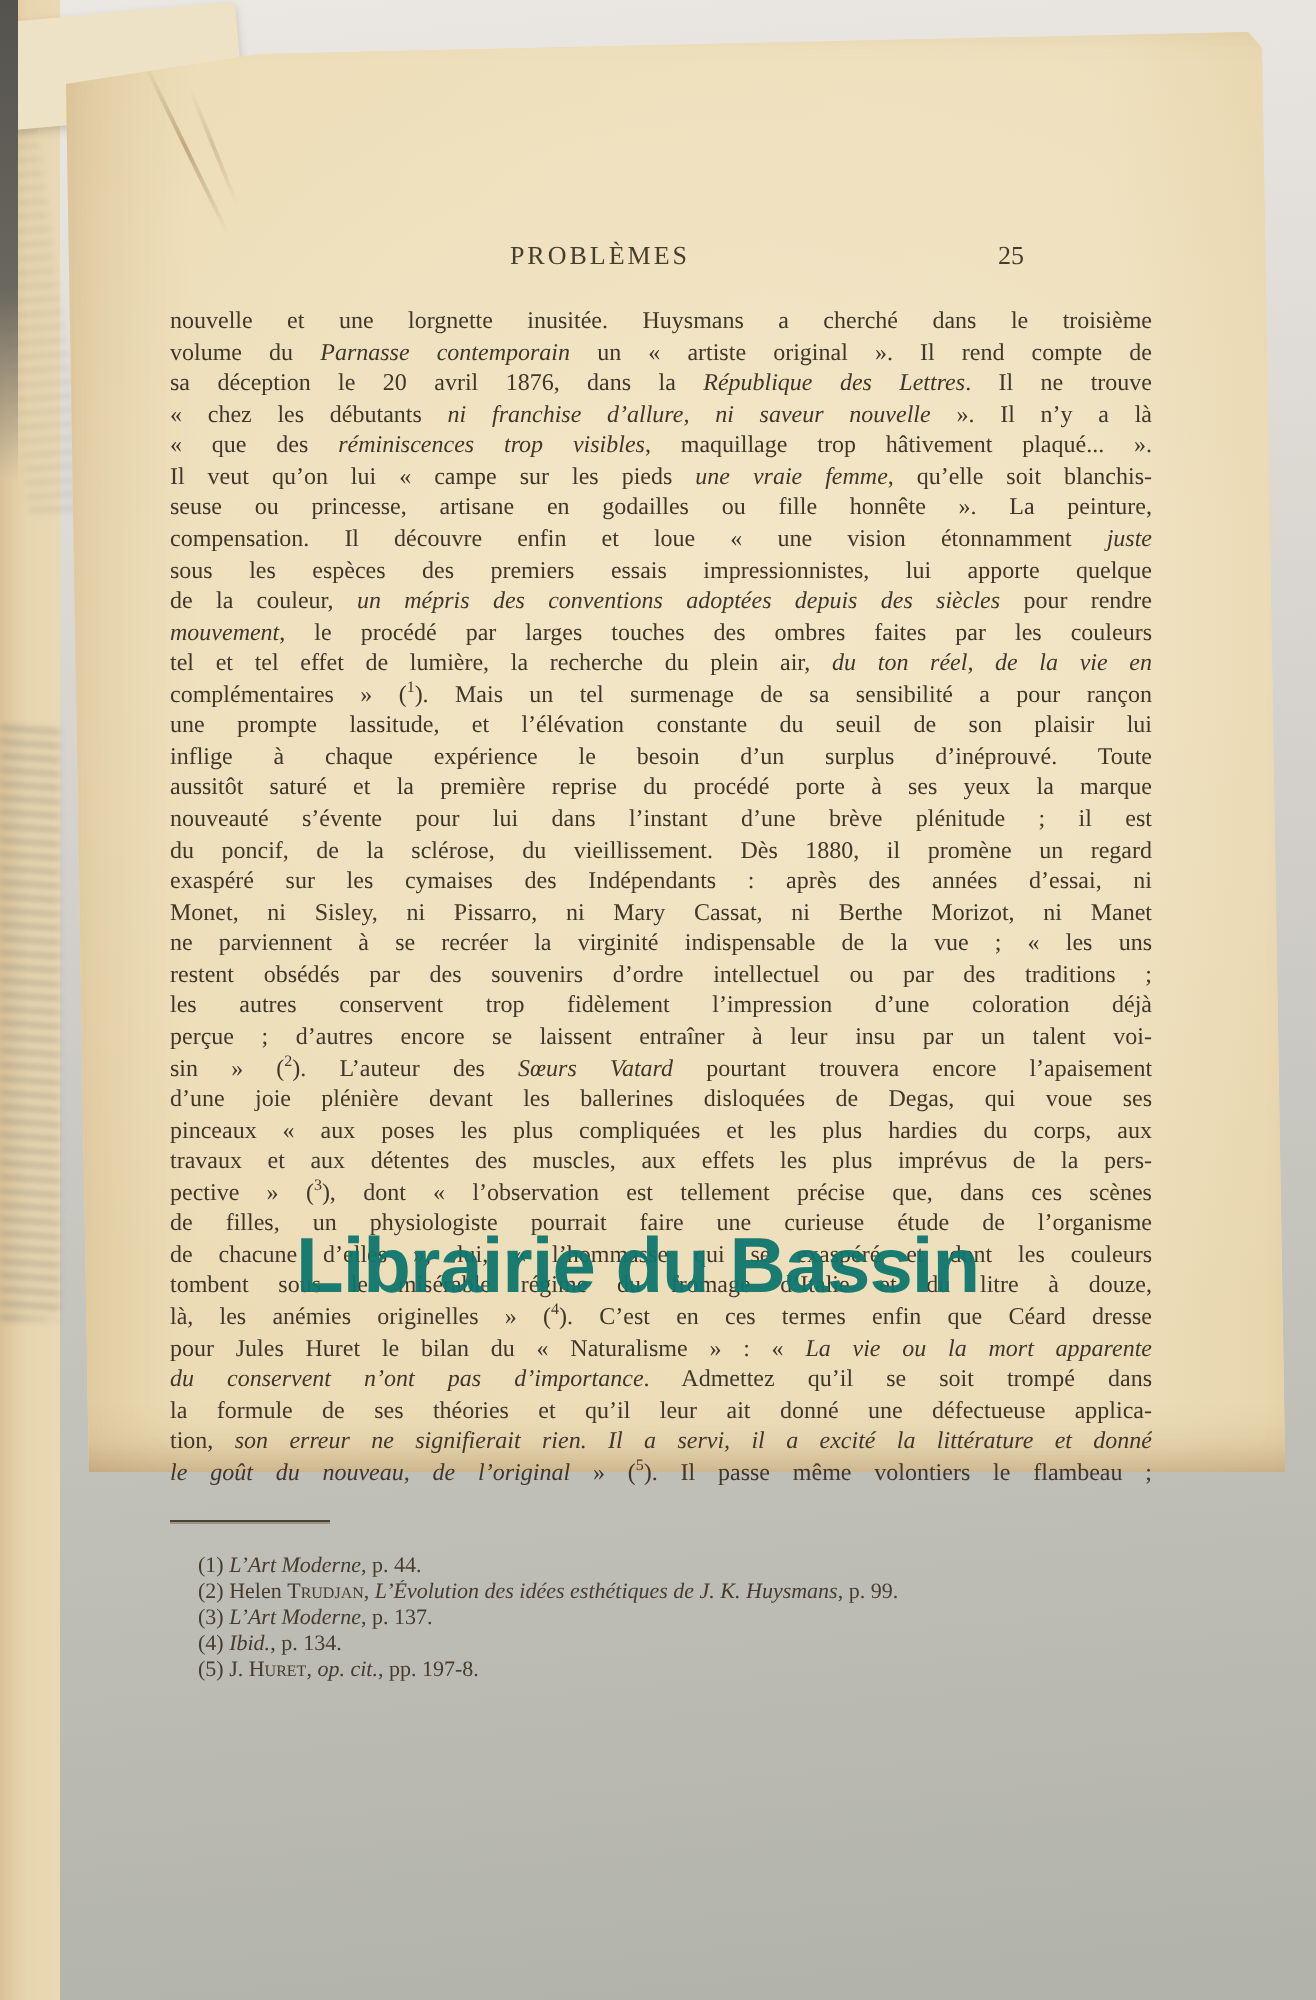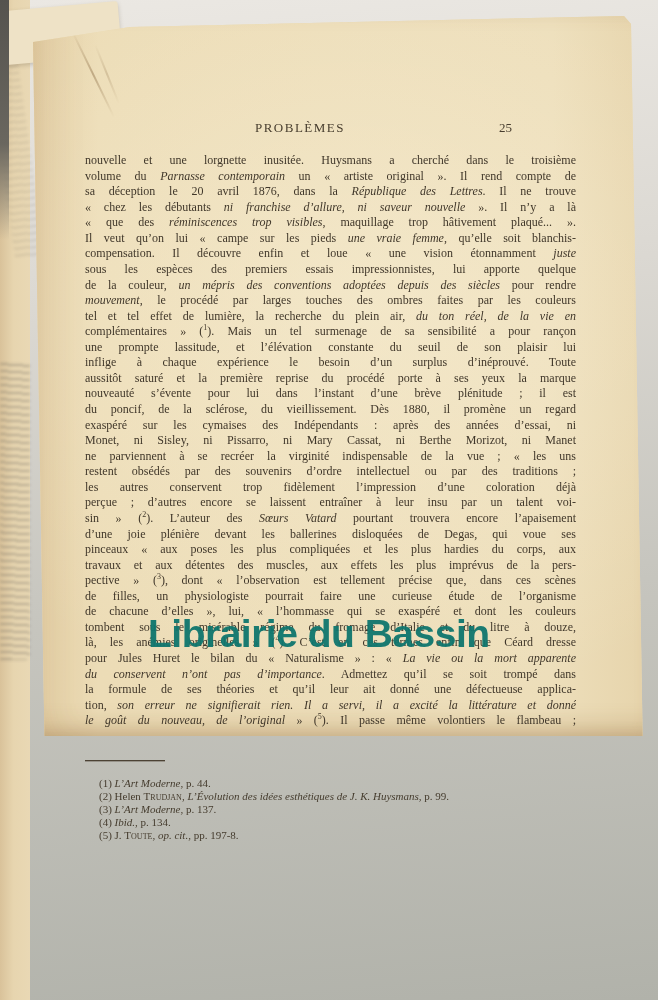--- a/index.html
+++ b/index.html
@@ -68,20 +68,21 @@
   <div id="header-title">PROBLÈMES</div>
   <div id="page-number">25</div>
 
   <div id="body-text">
       <div class="bline"><span>nouvelle et une lorgnette inusitée. Huysmans a cherché dans le troisième</span></div>
       <div class="bline"><span>volume du </span><span class="it">Parnasse contemporain</span><span> un « artiste original ». Il rend compte de</span></div>
       <div class="bline"><span>sa déception le 20 avril 1876, dans la </span><span class="it">République des Lettres</span><span>. Il ne trouve</span></div>
       <div class="bline"><span>« chez les débutants </span><span class="it">ni franchise d’allure, ni saveur nouvelle</span><span> ». Il n’y a là</span></div>
       <div class="bline"><span>« que des </span><span class="it">réminiscences trop visibles</span><span>, maquillage trop hâtivement plaqué... ».</span></div>
       <div class="bline"><span>Il veut qu’on lui « campe sur les pieds </span><span class="it">une vraie femme</span><span>, qu’elle soit blanchis-</span></div>
+      <div class="bline"><span>seuse ou princesse, artisane en godailles ou fille honnête ». La peinture,</span></div>
       <div class="bline"><span>compensation. Il découvre enfin et loue « une vision étonnamment </span><span class="it">juste</span></div>
       <div class="bline"><span>sous les espèces des premiers essais impressionnistes, lui apporte quelque</span></div>
       <div class="bline"><span>de la couleur, </span><span class="it">un mépris des conventions adoptées depuis des siècles</span><span> pour rendre</span></div>
       <div class="bline"><span class="it">mouvement</span><span>, le procédé par larges touches des ombres faites par les couleurs</span></div>
       <div class="bline"><span>tel et tel effet de lumière, la recherche du plein air, </span><span class="it">du ton réel, de la vie en</span></div>
       <div class="bline"><span>complémentaires » (</span><span class="sup">1</span><span>). Mais un tel surmenage de sa sensibilité a pour rançon</span></div>
       <div class="bline"><span>une prompte lassitude, et l’élévation constante du seuil de son plaisir lui</span></div>
       <div class="bline"><span>inflige à chaque expérience le besoin d’un surplus d’inéprouvé. Toute</span></div>
       <div class="bline"><span>aussitôt saturé et la première reprise du procédé porte à ses yeux la marque</span></div>
       <div class="bline"><span>nouveauté s’évente pour lui dans l’instant d’une brève plénitude ; il est</span></div>
@@ -107,17 +108,17 @@
       <div class="bline"><span>tion, </span><span class="it">son erreur ne signifierait rien. Il a servi, il a excité la littérature et donné</span></div>
       <div class="bline"><span class="it">le goût du nouveau, de l’original</span><span> » (</span><span class="sup">5</span><span>). Il passe même volontiers le flambeau ;</span></div>
     </div>
 
   <div id="footnote-rule"></div>
   <div id="footnotes">
       <div class="fline"><span>(1) </span><span class="it">L’Art Moderne</span><span>, p. 44.</span></div>
       <div class="fline"><span>(2) Helen </span><span class="sc">Trudjan</span><span>, </span><span class="it">L’Évolution des idées esthétiques de J. K. Huysmans</span><span>, p. 99.</span></div>
       <div class="fline"><span>(3) </span><span class="it">L’Art Moderne</span><span>, p. 137.</span></div>
       <div class="fline"><span>(4) </span><span class="it">Ibid.</span><span>, p. 134.</span></div>
-      <div class="fline"><span>(5) J. </span><span class="sc">Toute</span><span>, </span><span class="it">op. cit.</span><span>, pp. 197-8.</span></div>
+      <div class="fline"><span>(5) J. </span><span class="sc">Huret</span><span>, </span><span class="it">op. cit.</span><span>, pp. 197-8.</span></div>
     </div>
 </div>
 
 <div id="watermark">Librairie du Bassin</div>
 
 </body></html>

